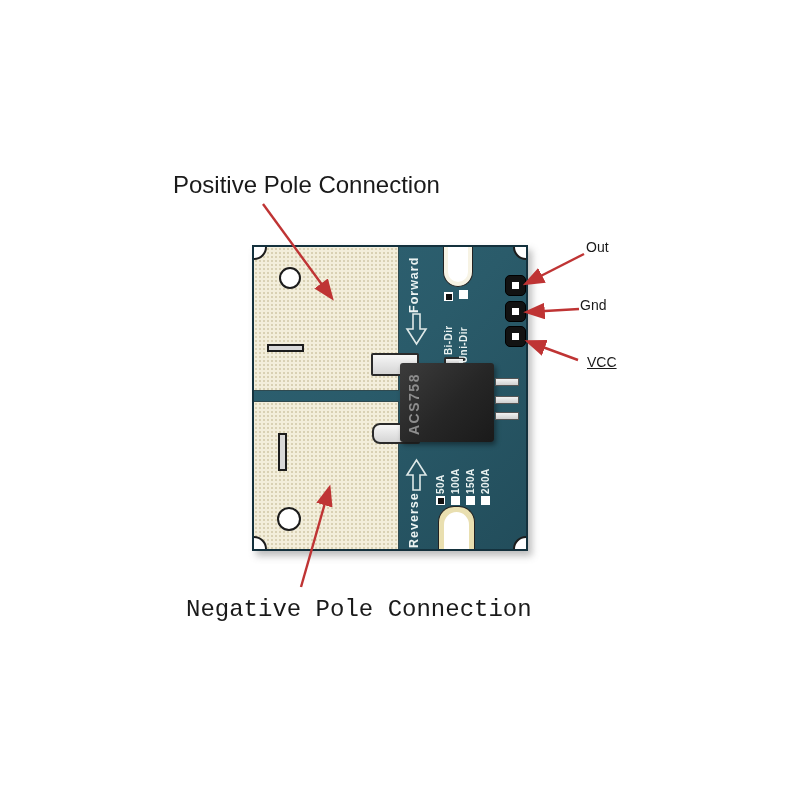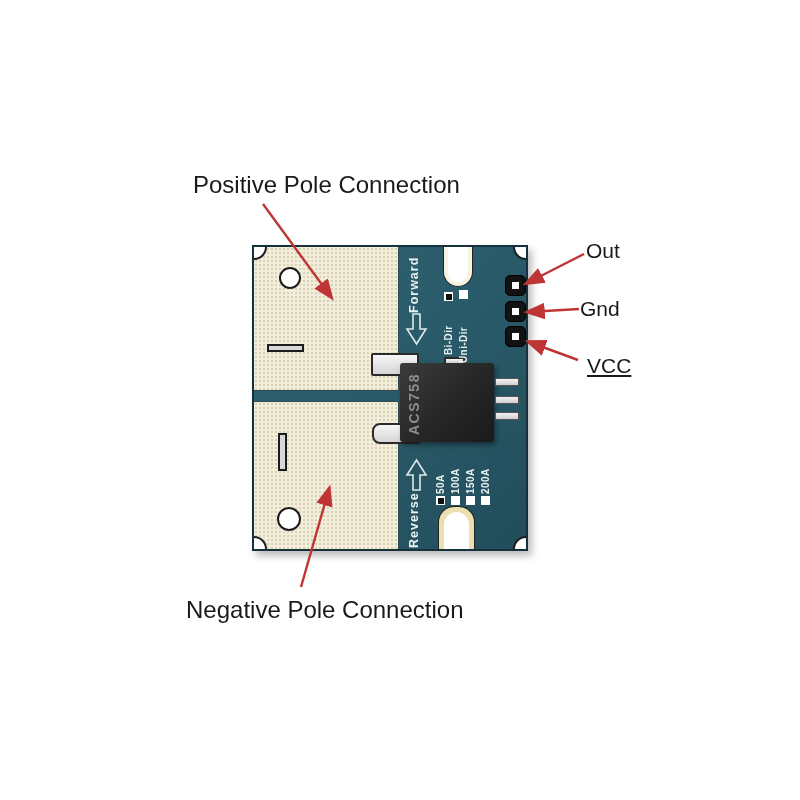--- a/index.html
+++ b/index.html
@@ -7,21 +7,21 @@
     --c-outline:#14313d; --c-arrow:#bf3434; --c-silk:#eaf2f1;
     --c-chip_body:#262626; --c-chip_text:#8d8d8d; --c-pad_black:#121212;
     --c-silver:#e9e9e9;
   }
   *{margin:0;padding:0;box-sizing:border-box;}
   body{width:800px;height:800px;background:#ffffff;position:relative;
        font-family:"Liberation Sans",sans-serif;overflow:hidden;}
 
   
   .label{position:absolute;color:#1a1a1a;font-size:24px;white-space:nowrap;}
-  .label.small{font-size:21px;}
+  .label.small{font-size:14px;}
 
   
   .board{position:absolute;left:252px;top:245px;width:276px;height:306px;
          background:linear-gradient(135deg,#2e6273 0%,var(--c-board) 45%,#224d5b 100%);
          border:2px solid var(--c-outline);overflow:hidden;
          box-shadow:4px 5px 7px rgba(110,110,110,.45);}
 
   .copper{position:absolute;left:0;width:145px;
           background-color:var(--c-copper);
           background-image:radial-gradient(circle,var(--c-copper_dot) .8px,transparent 1px);
@@ -73,22 +73,22 @@
   .cb.checked::after{content:"";position:absolute;inset:1.5px;background:#101010;}
 
   .dirarrow{position:absolute;}
 
   svg.overlay{position:absolute;left:0;top:0;pointer-events:none;}
   .aline{stroke:var(--c-arrow);stroke-width:2.4;}
 </style>
 </head>
 <body>
 
-<div class="label" style="left:173px;top:171px;margin-left:20px;">Positive Pole Connection</div>
-<div class="label" style="left:186px;top:596px;">Negative Pole Connection</div>
+<div class="label" style="left:173px;top:171px;">Positive Pole Connection</div>
+<div class="label" style="left:186px;top:596px;font-family:Liberation Mono, monospace;">Negative Pole Connection</div>
 <div class="label small" style="left:586px;top:239px;">Out</div>
 <div class="label small" style="left:580px;top:297px;">Gnd</div>
 <div class="label small" style="left:587px;top:354px;text-decoration:underline;">VCC</div>
 
 <div class="board">
 
   <div class="copper top"></div>
   <div class="copper bottom"></div>
 
   <div class="hole" style="left:25px;top:20px;width:22px;height:22px;"></div>

